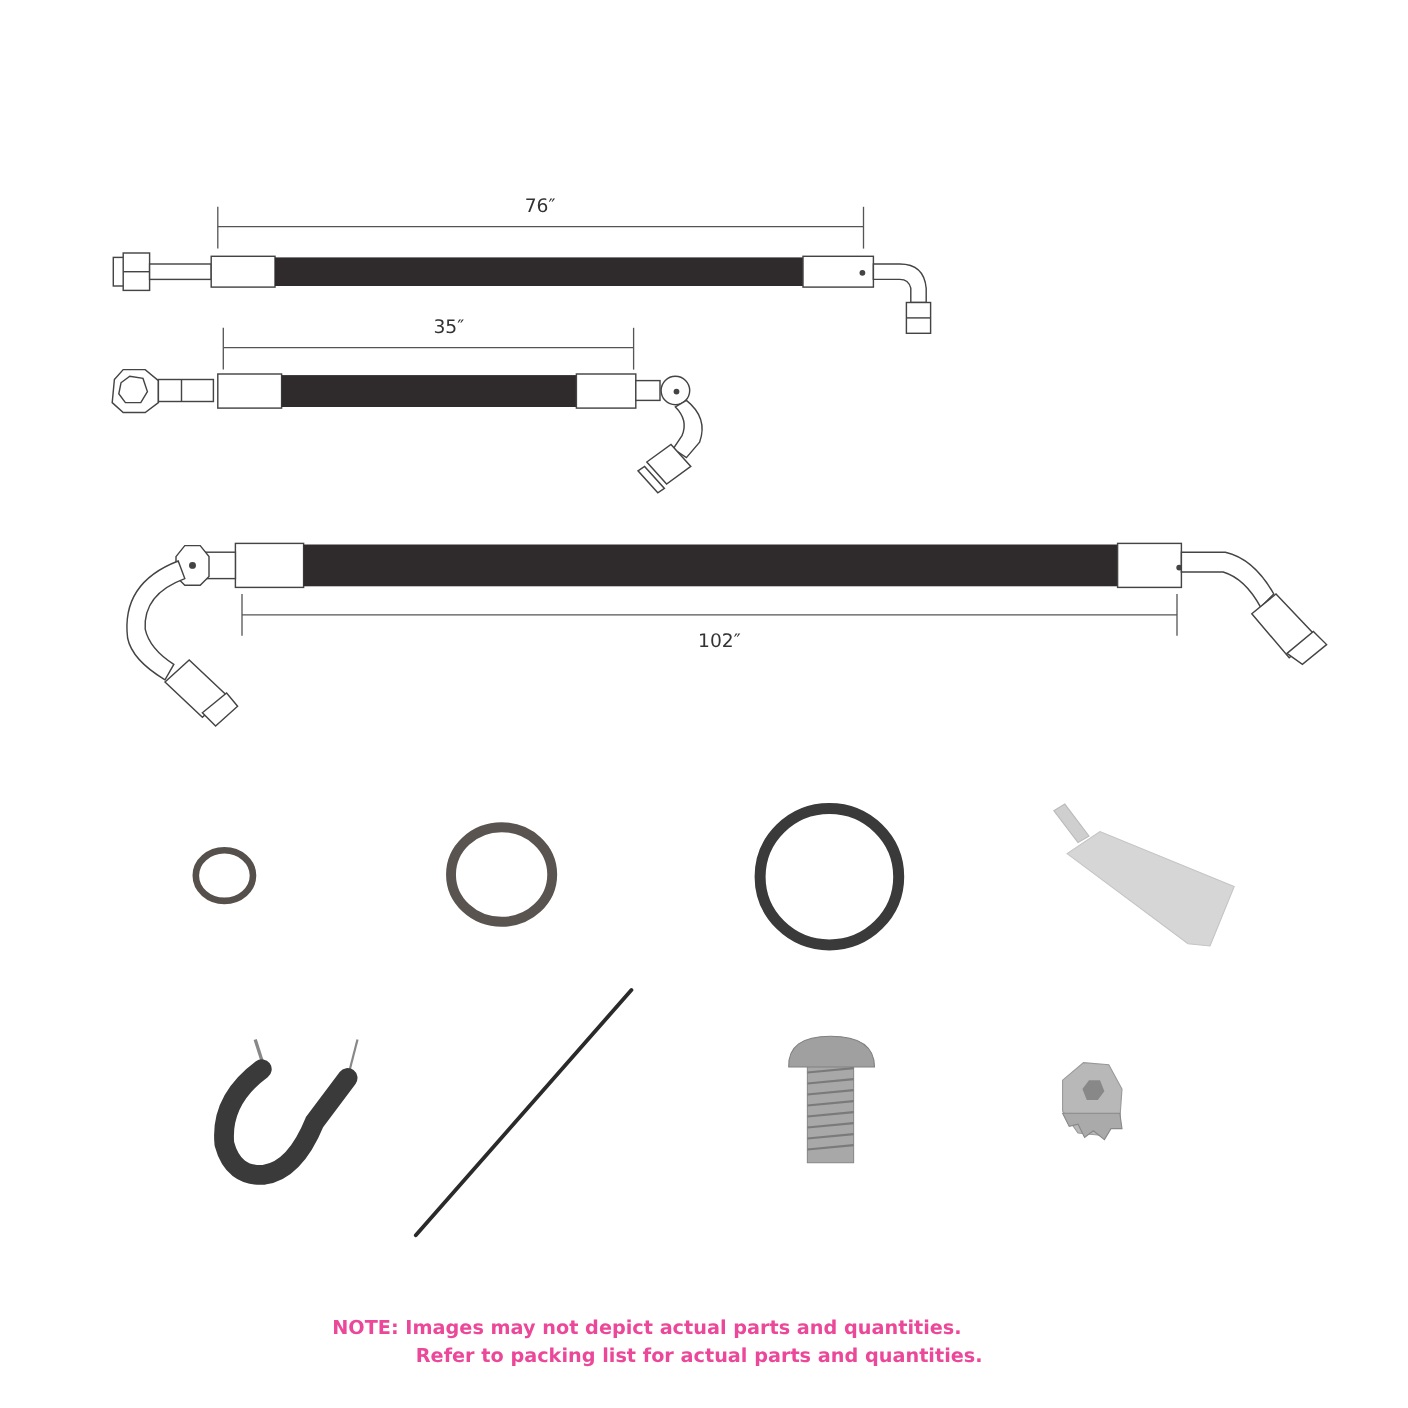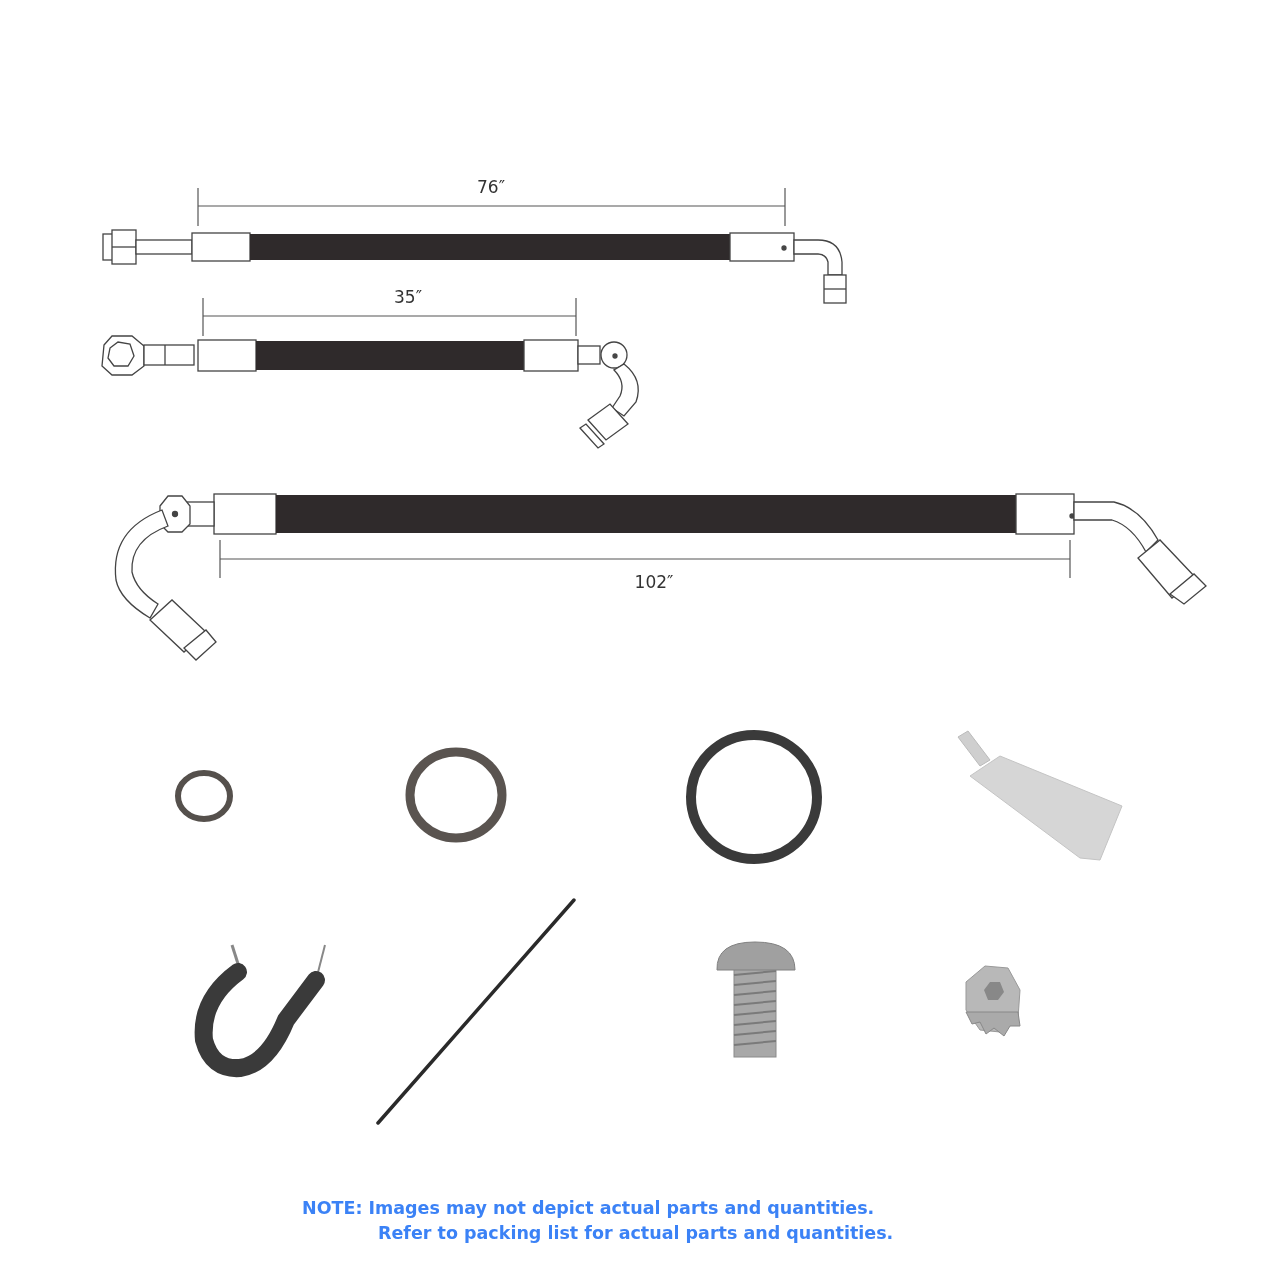--- a/index.html
+++ b/index.html
@@ -1,19 +1,19 @@
 <!DOCTYPE html>
 <html><head>
 <meta charset="utf-8">
 <style>
   html, body { margin: 0; padding: 0; background: #ffffff; }
   body { width: 1280px; height: 1280px; position: relative; overflow: hidden; font-family: "DejaVu Sans", sans-serif; }
   svg#kit { position: absolute; left: 0; top: 0; }
   .dim-label { font-family: "DejaVu Sans", sans-serif; font-size: 17px; fill: #333333; }
-  .note { position: absolute; left: 302px; top: 1196px; font-family: "DejaVu Sans", sans-serif; font-weight: bold; font-size: 17.5px; color: #3b82f6; line-height: 25px; }
+  .note { position: absolute; left: 302px; top: 1196px; font-family: "DejaVu Sans", sans-serif; font-weight: bold; font-size: 17.5px; color: #ec4899; line-height: 25px; }
   .note .l1 { display: block; }
   .note .l2 { display: block; padding-left: 76px; text-align: center; }
 </style>
 </head>
 <body>
 
 <svg id="kit" width="1280" height="1280" viewBox="0 0 1280 1280" xmlns="http://www.w3.org/2000/svg">
 
   <g>
     <g stroke="#555" stroke-width="1.2">

